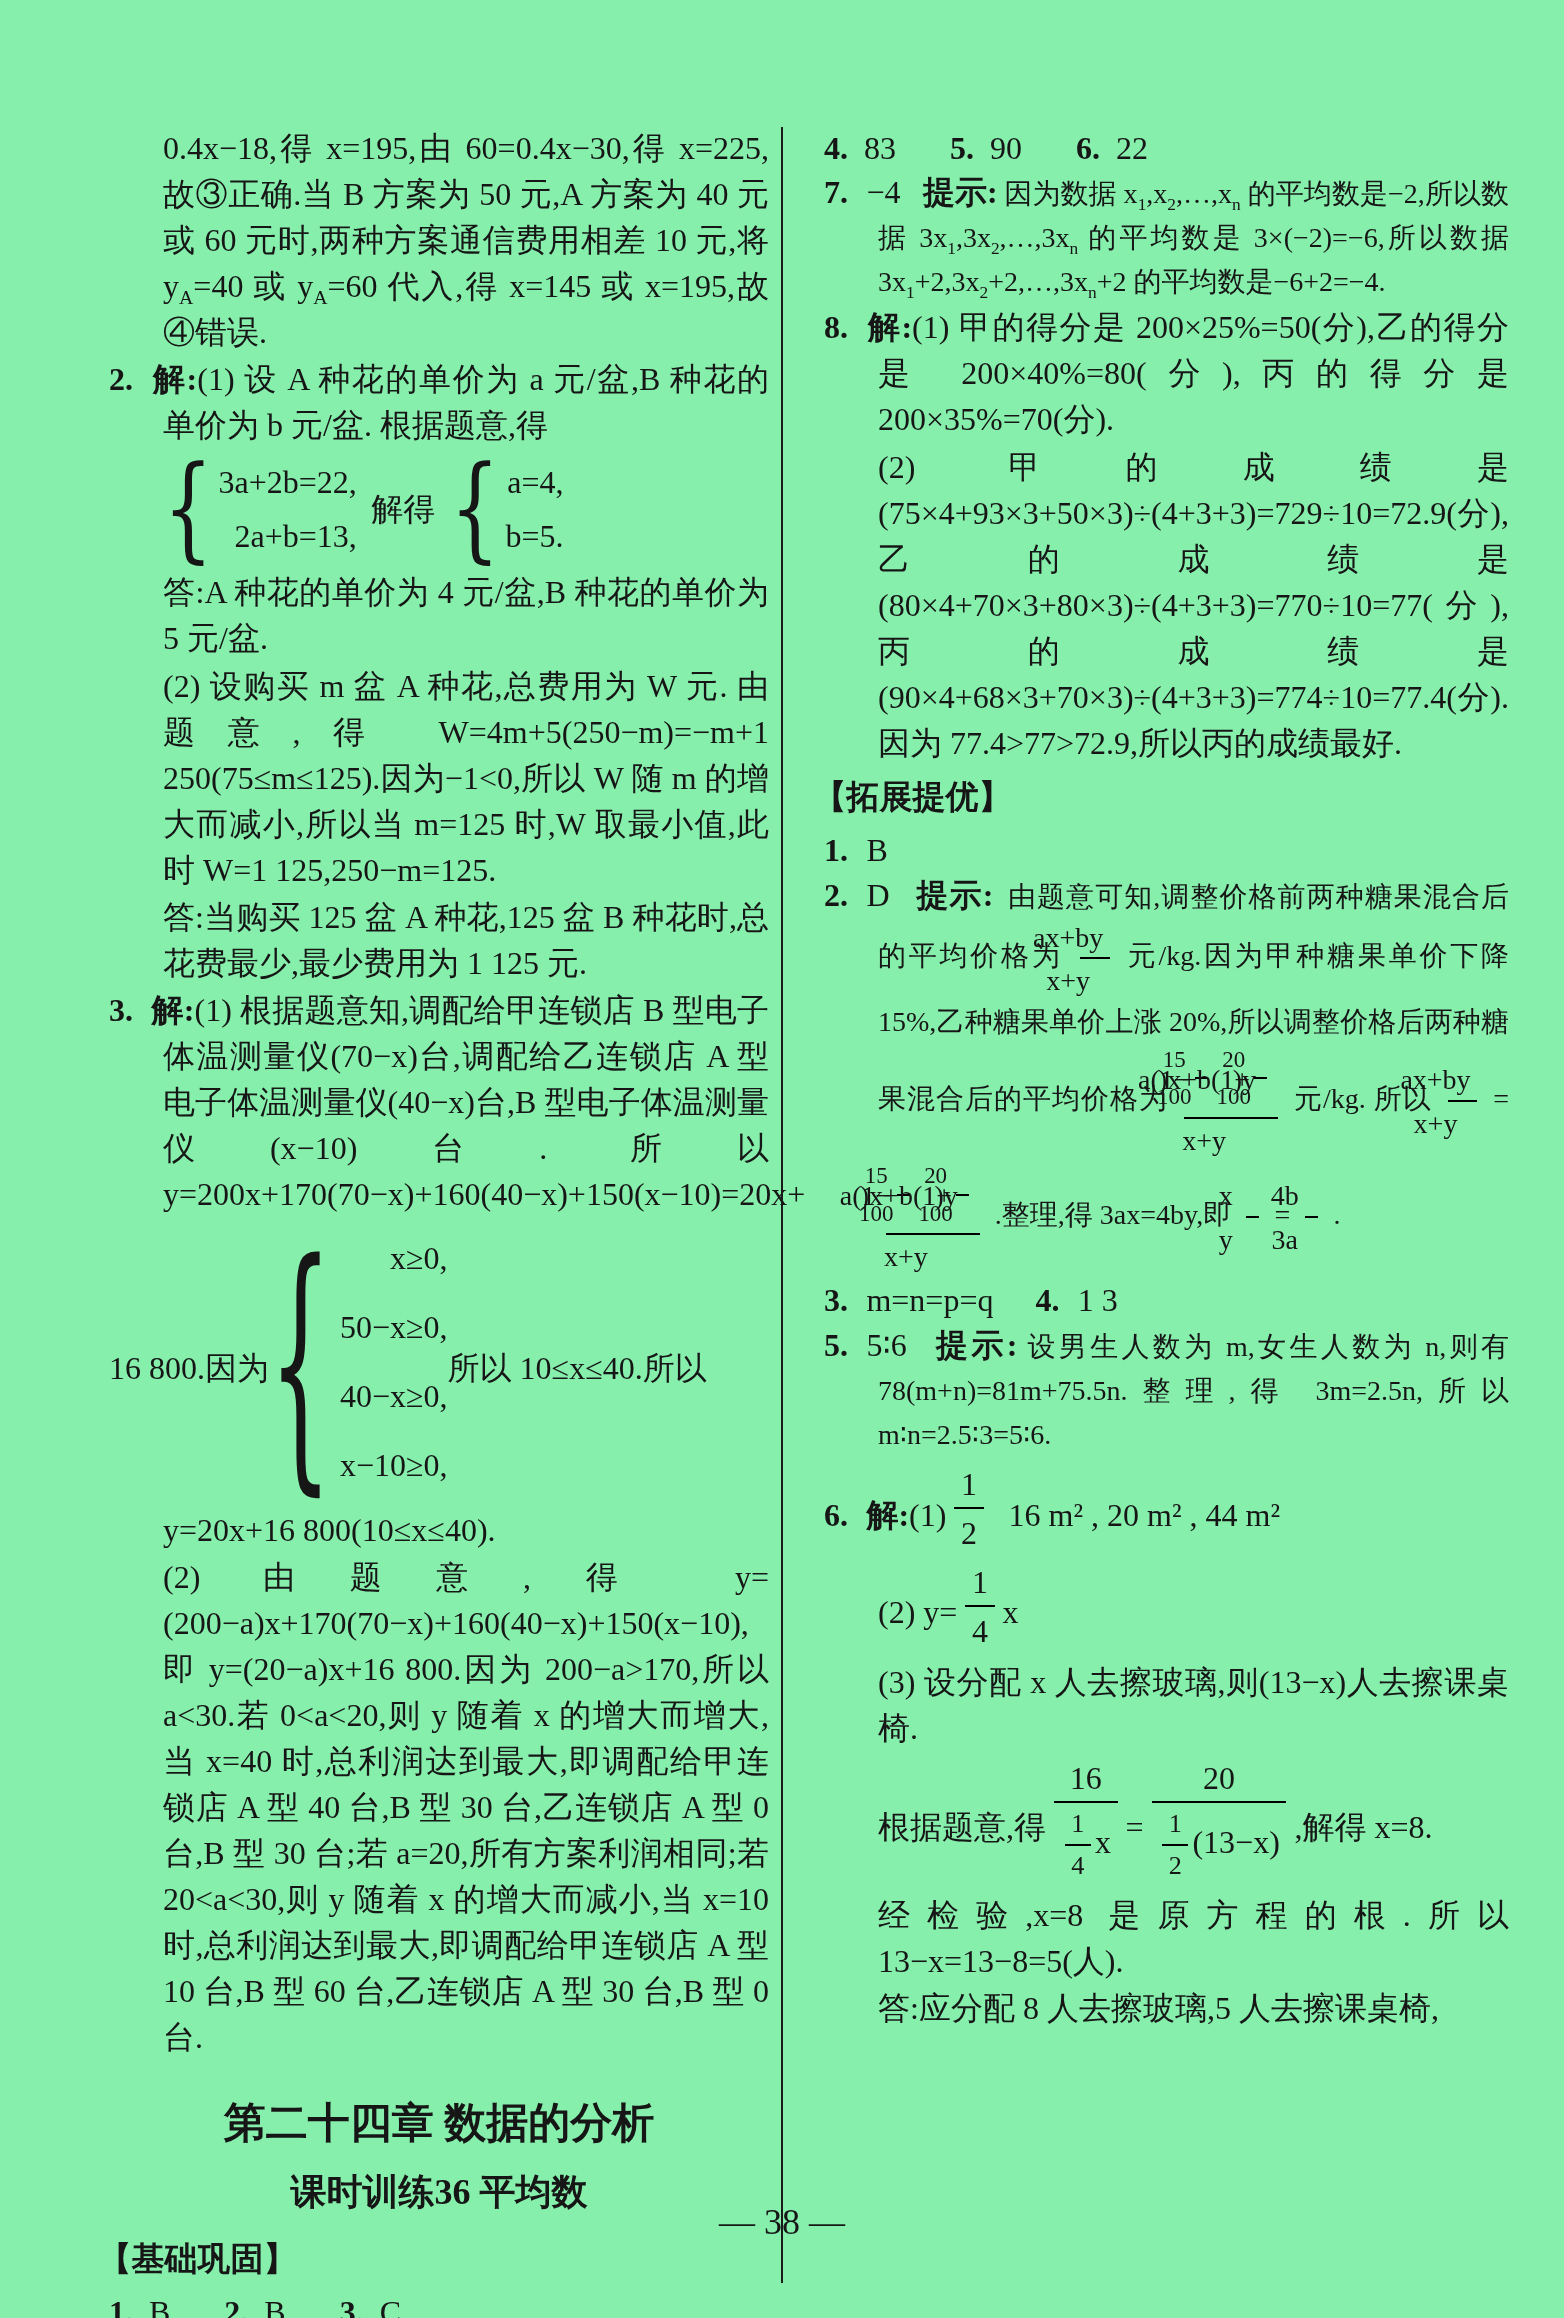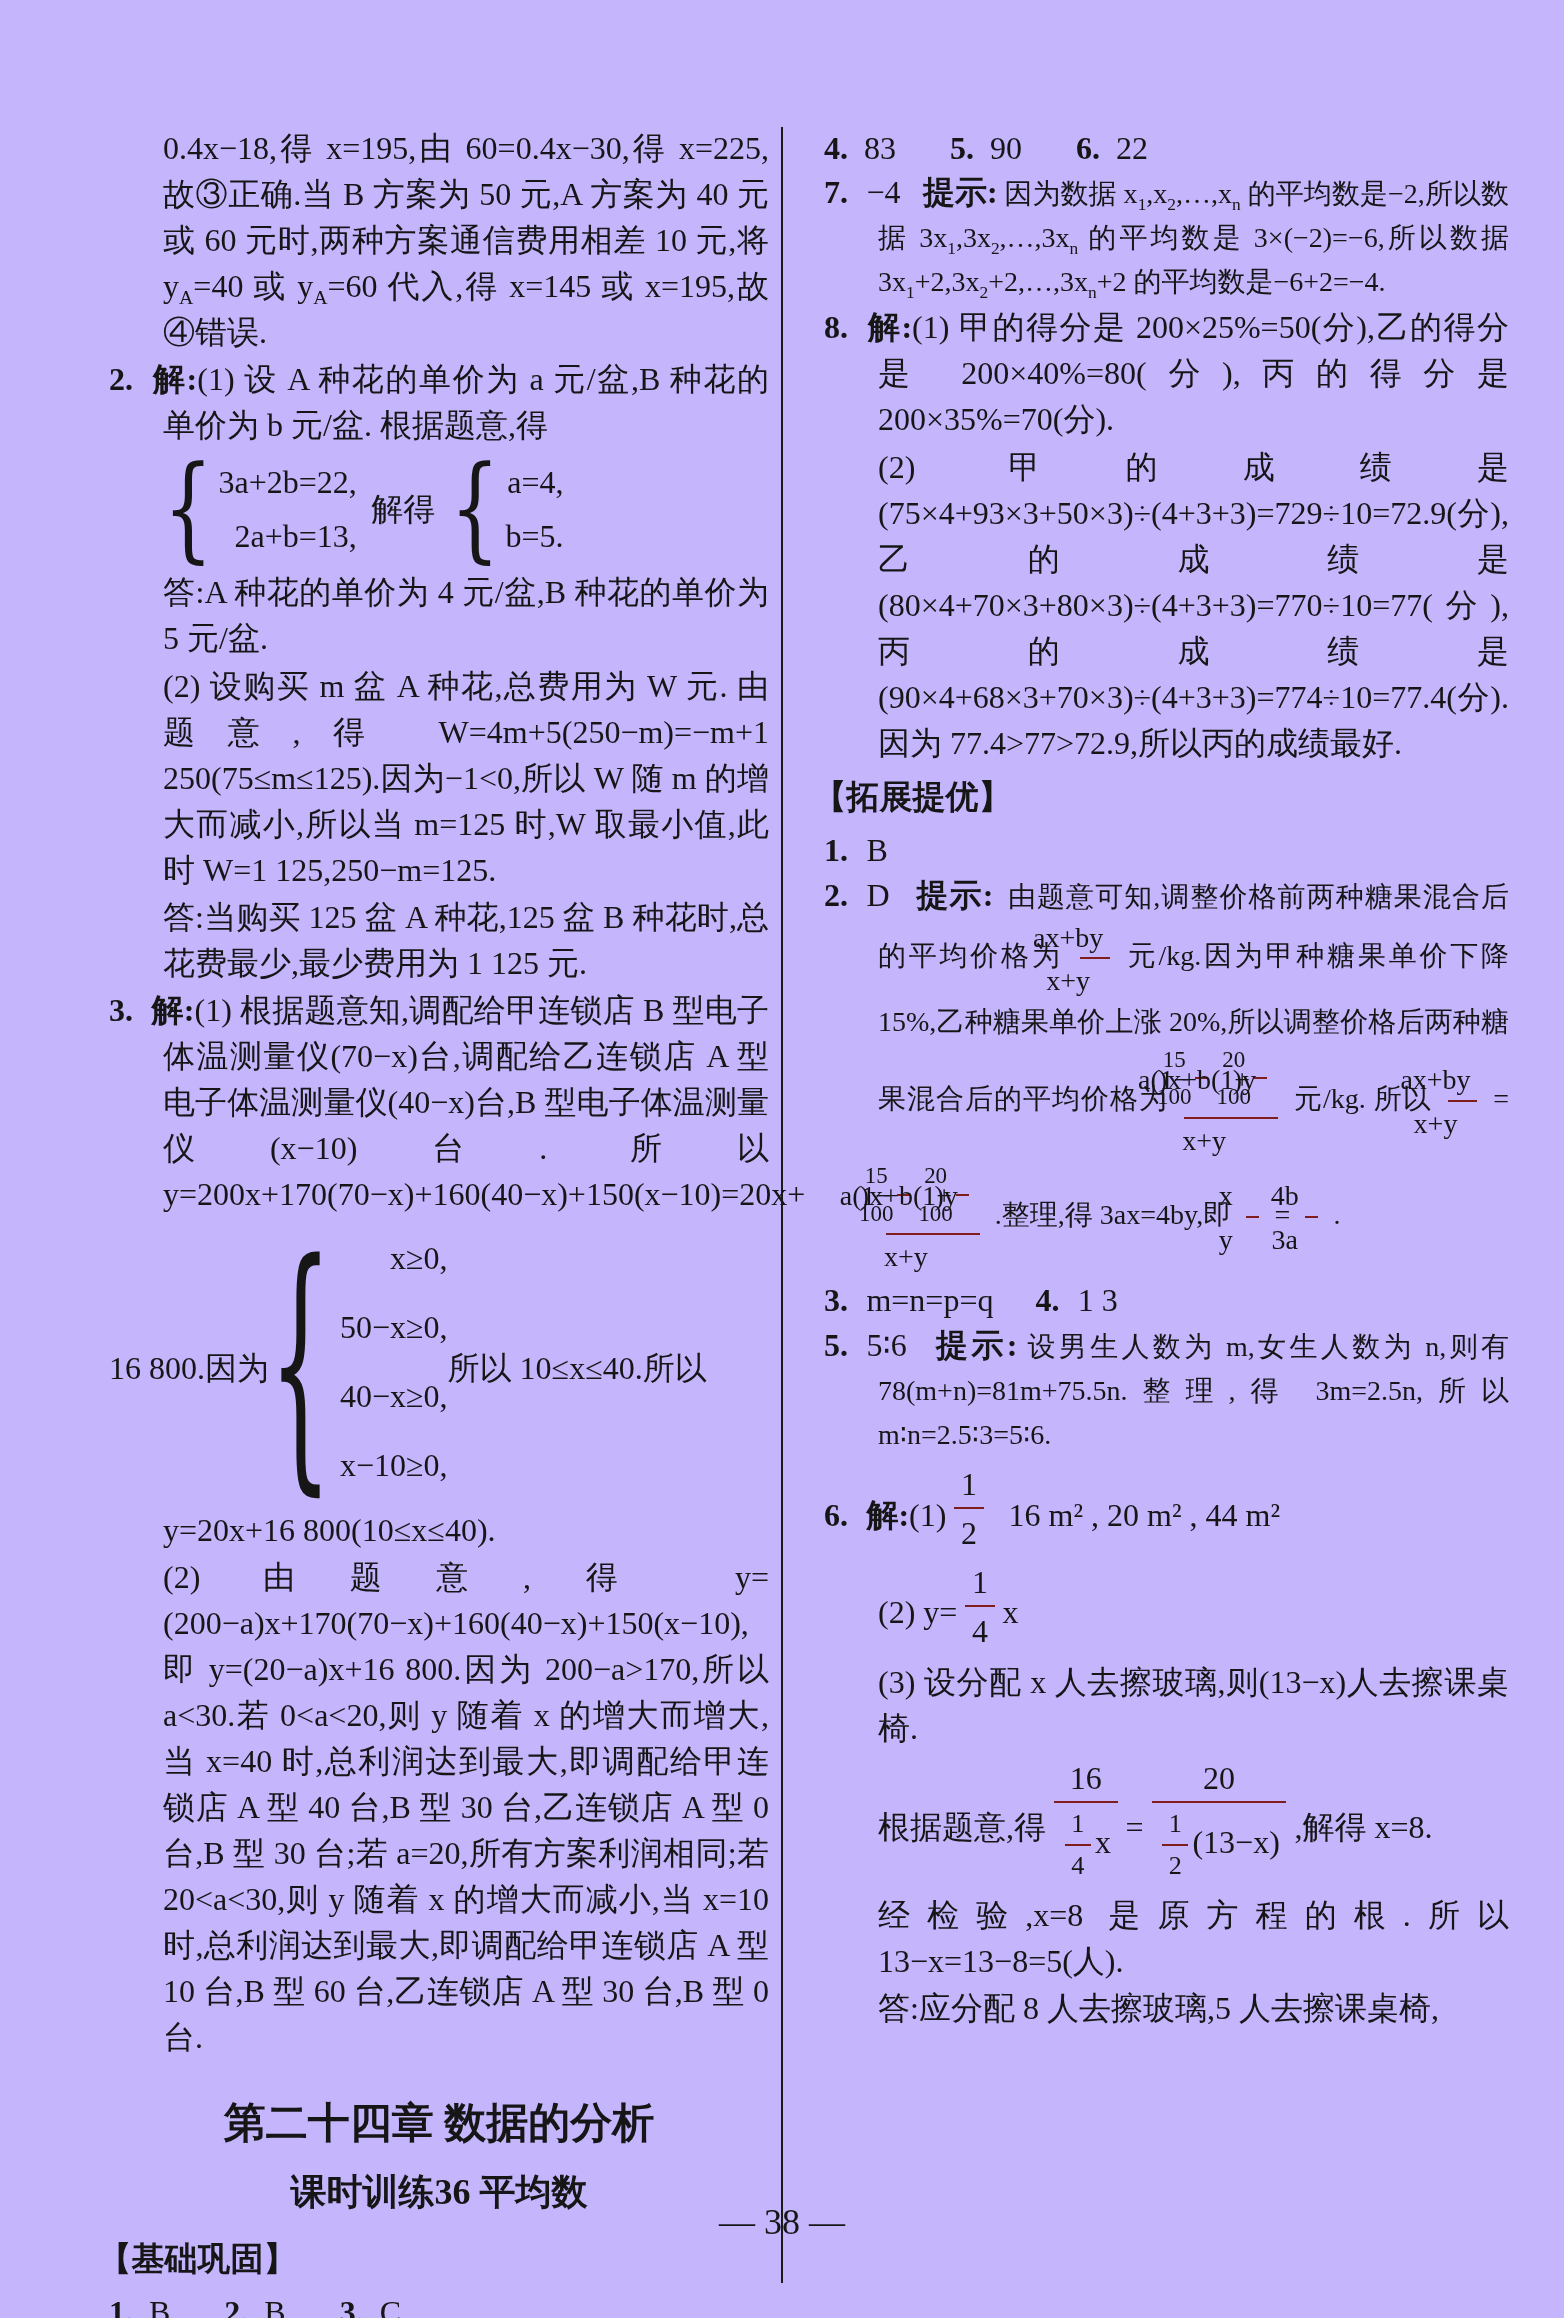--- a/index.html
+++ b/index.html
@@ -1,17 +1,17 @@
 <!DOCTYPE html>
 <html style="font-size:10.5px"><head>
 <meta charset="utf-8">
 <style>
   html,body{margin:0;padding:0;background:#e8e8e8;}
   .page{
-    position:relative;width:1564px;height:2319px;background:#c4b5fd;
+    position:relative;width:1564px;height:2319px;background:#86efac;
     color:#161616;font-family:"Liberation Serif","DejaVu Serif",serif;
     font-size:32px;overflow:hidden;
   }
   .divider{position:absolute;left:781px;top:127px;width:2px;height:2156px;background:#1a1a1a;}
   .col{position:absolute;top:125px;text-align:justify;line-height:46px;}
   .col-left{left:109px;width:660px;}
   .col-right{left:824px;width:685px;}
   .hang{padding-left:54px;text-indent:-54px;margin:0 0 1.3px 0;}
   .sub{margin-left:54px;margin-bottom:1.3px;}
   .num{font-weight:bold;padding-right:18.4px;}
@@ -28,21 +28,21 @@
   .sys-rows{display:inline-block;text-align:left;}
   .sys-row{display:block;white-space:nowrap;text-align:right;}
   .sys2 .sys-row{line-height:54px;}
   .sys4 .sys-row{line-height:69px;}
   .sys-brace{display:inline-block;line-height:1;font-family:"DejaVu Serif",serif;}
   .sys2 .sys-brace{font-size:79px;transform:scaleY(1.45);margin-right:5.3px;}
   .sys4 .sys-brace{font-size:99px;transform:scaleY(2.7);margin-right:8px;}
   .jiede{margin:0 14.5px;white-space:nowrap;}
   .frac{display:inline-block;vertical-align:middle;text-align:center;margin:0 8px;line-height:1.25;}
   .fr-n{display:block;padding:1.3px 6.6px 2.6px;white-space:nowrap;}
-  .fr-d{display:block;border-top:2px solid #7f1d1d;padding:4px 6.6px 1.3px;white-space:nowrap;}
+  .fr-d{display:block;border-top:2px solid #000000;padding:4px 6.6px 1.3px;white-space:nowrap;}
   .frac .frac{font-size:0.82em;margin:0 4px;}
   .bigfrac>.fr-n{display:flex;align-items:center;justify-content:center;padding-bottom:4px;}
   .bigfrac>.fr-n>span{white-space:nowrap;}
   sub{font-size:0.62em;line-height:0;}
   .chapter{font-weight:bold;font-size:42px;text-align:center;margin:36px 0 8px;line-height:1.3;text-indent:0;}
   .section{font-weight:bold;font-size:36px;text-align:center;margin:18.4px 0 22.4px;line-height:1.3;text-indent:0;}
   .block-label{font-weight:bold;font-size:33px;font-family:"Liberation Sans","DejaVu Sans",sans-serif;margin:10.5px 0 8px;text-indent:-10.5px;line-height:1.3;}
   .ansrow{white-space:nowrap;}
   .footer{position:absolute;left:0;right:0;top:2201px;text-align:center;font-size:36px;color:#161616;}
 </style>

